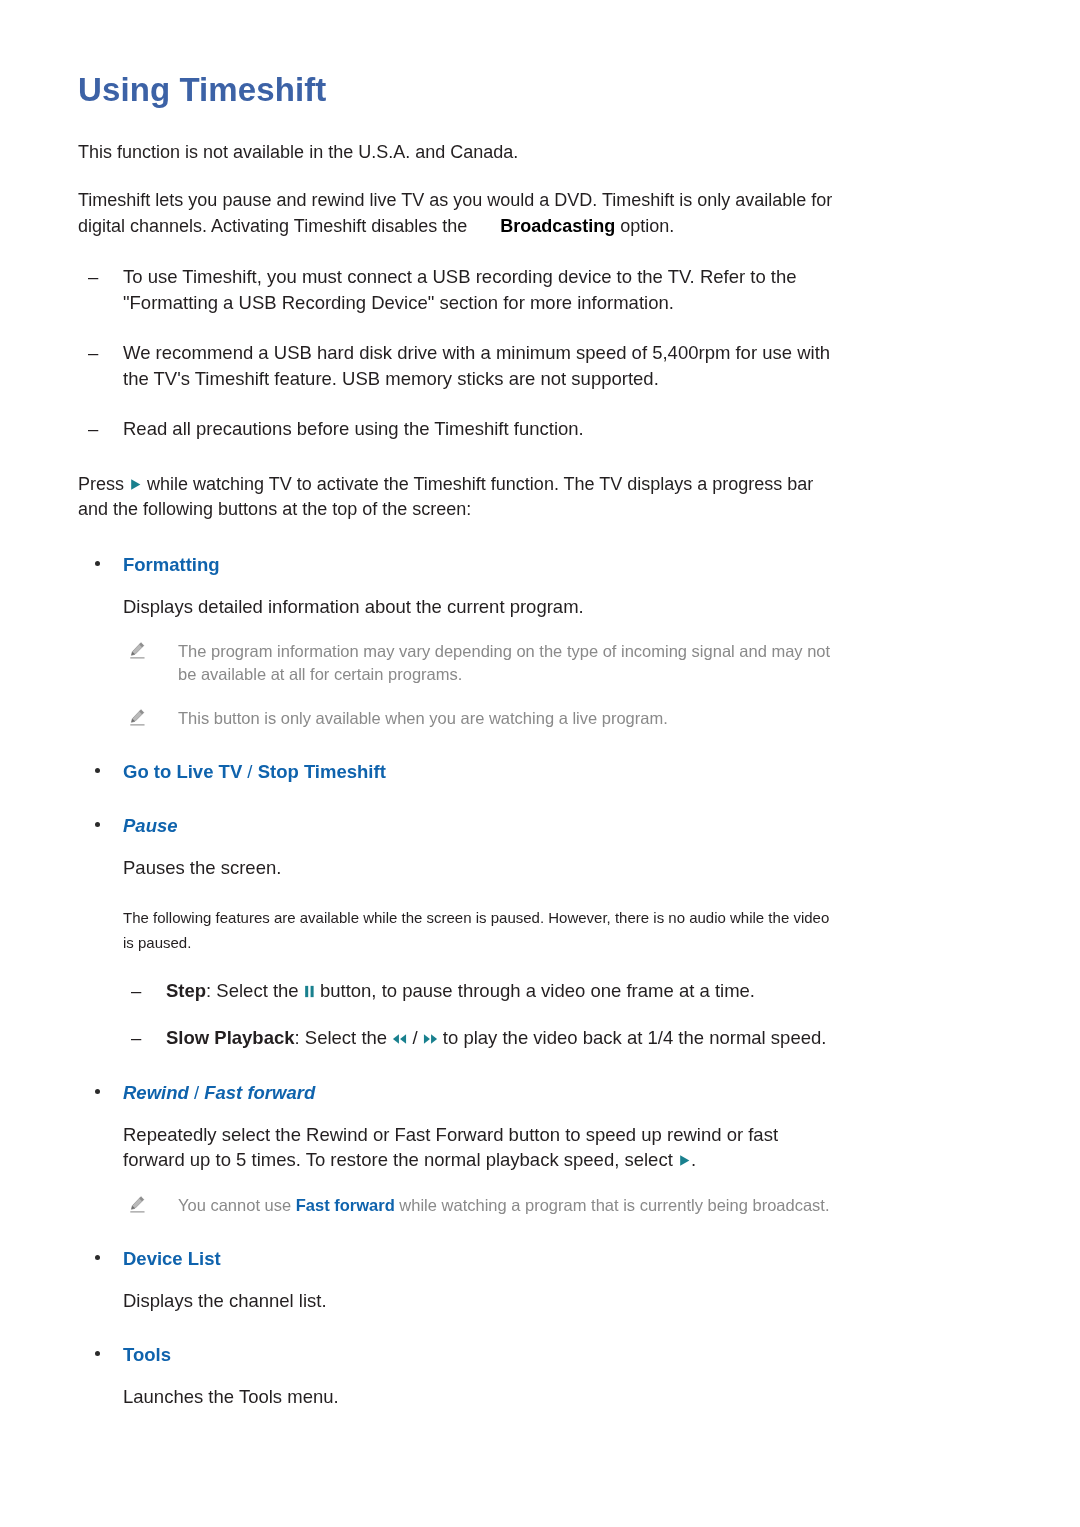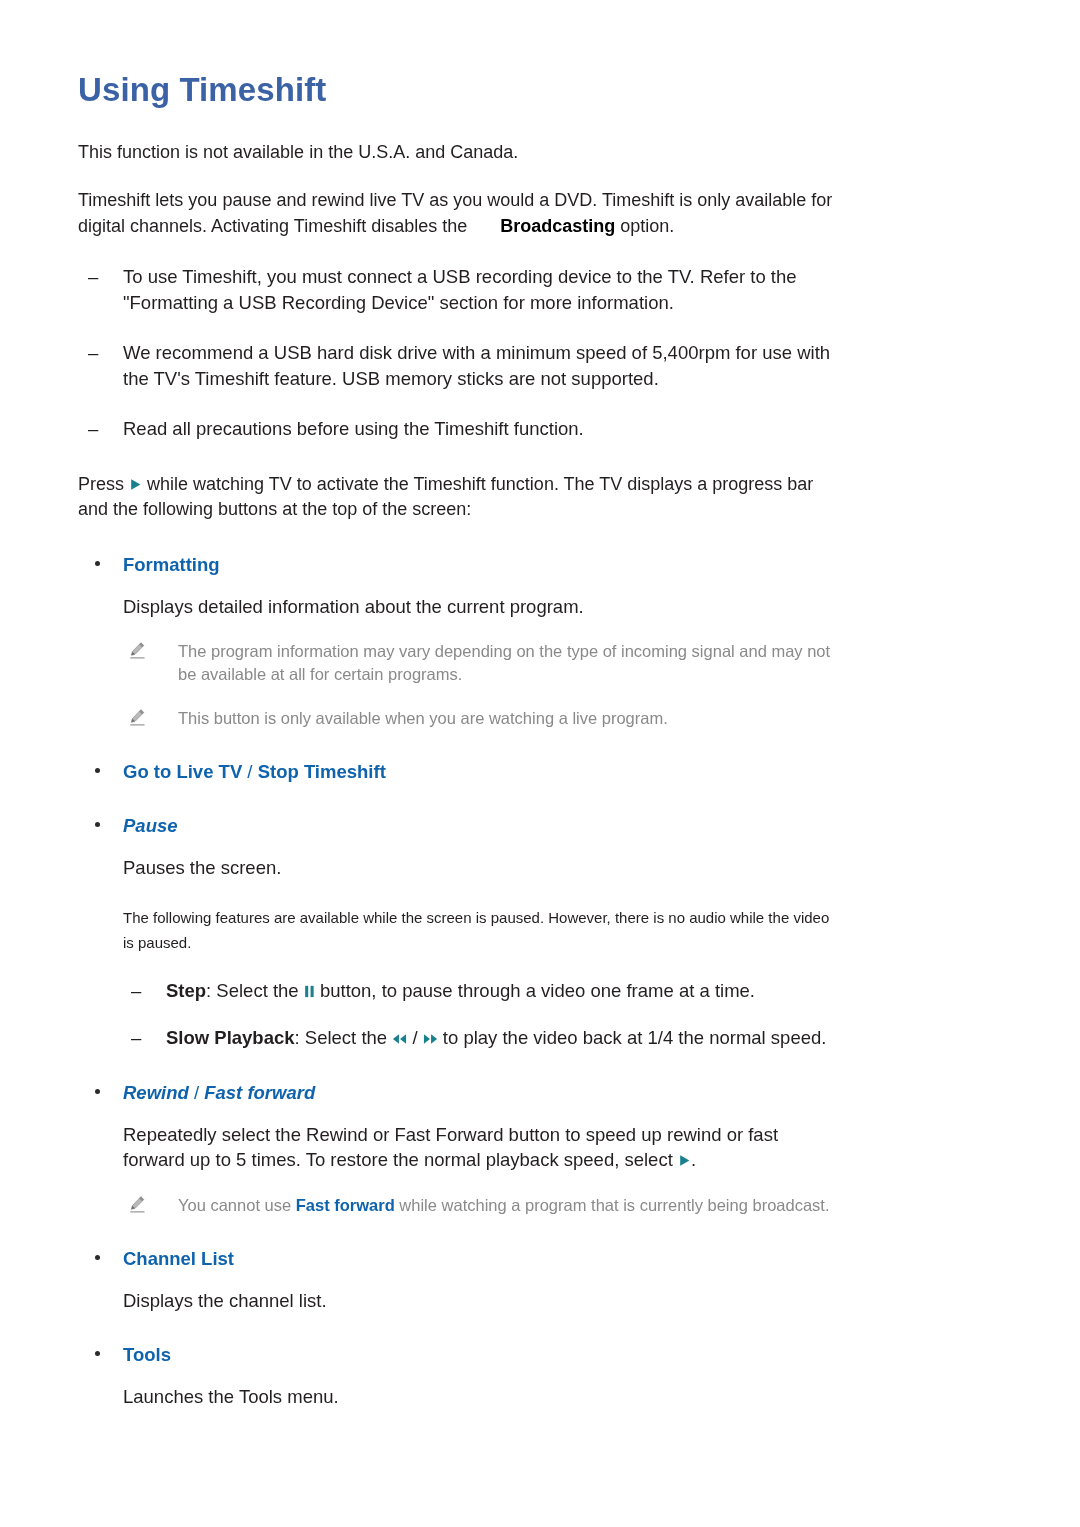--- a/index.html
+++ b/index.html
@@ -265,21 +265,21 @@
         <path d="M13.6 1.8 L16.6 4.8 L14.8 6.6 L11.8 3.6 Z" fill="#8f8f8f"></path>
         <path d="M4.6 11.2 L3.6 15.0 L7.4 14.0 Z" fill="#6f6f6f"></path>
         <rect x="2.4" y="17.0" width="15" height="1.5" fill="#a8a8a8"></rect>
       </svg>
     </span>
     <span>You cannot use </span><span class="hl">Fast forward</span><span> while watching a program that is currently being broadcast.</span>
   </div>
 
   <div class="bullet-head">
     <span class="dot"></span>
-    <span class="bullet-label">Channel List</span>
+    <span class="bullet-label">Device List</span>
   </div>
   <div class="bullet-desc">Displays the channel list.</div>
 
   <div class="bullet-head">
     <span class="dot"></span>
     <span class="bullet-label">Tools</span>
   </div>
   <div class="bullet-desc">Launches the Tools menu.</div>
 
 </div>

